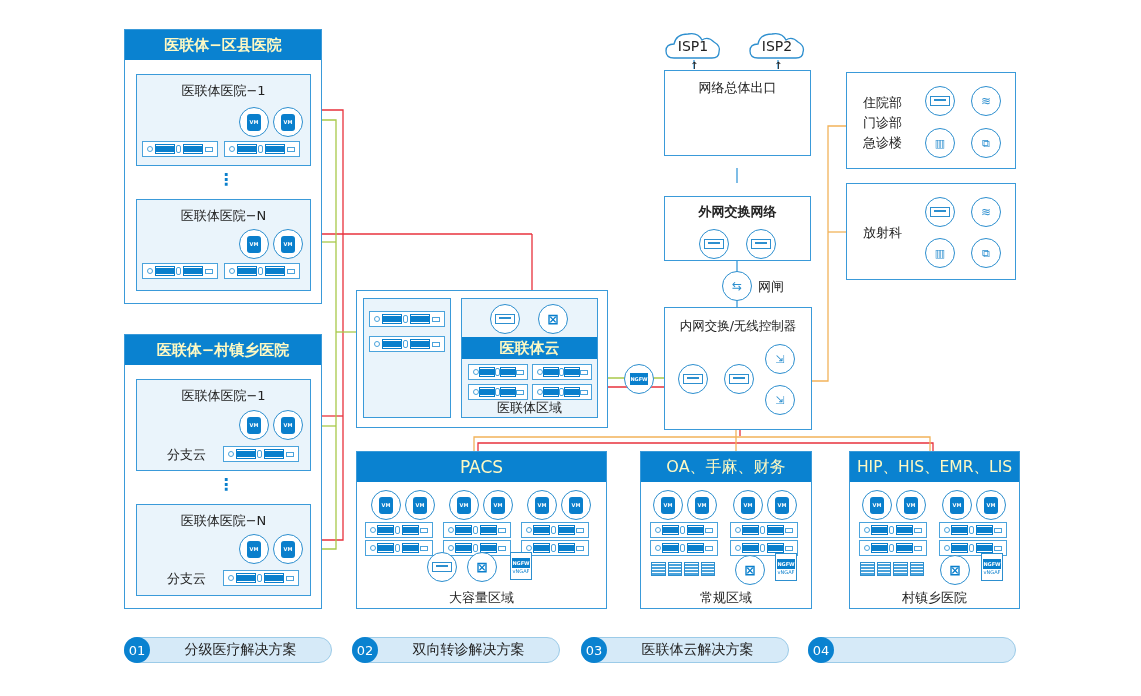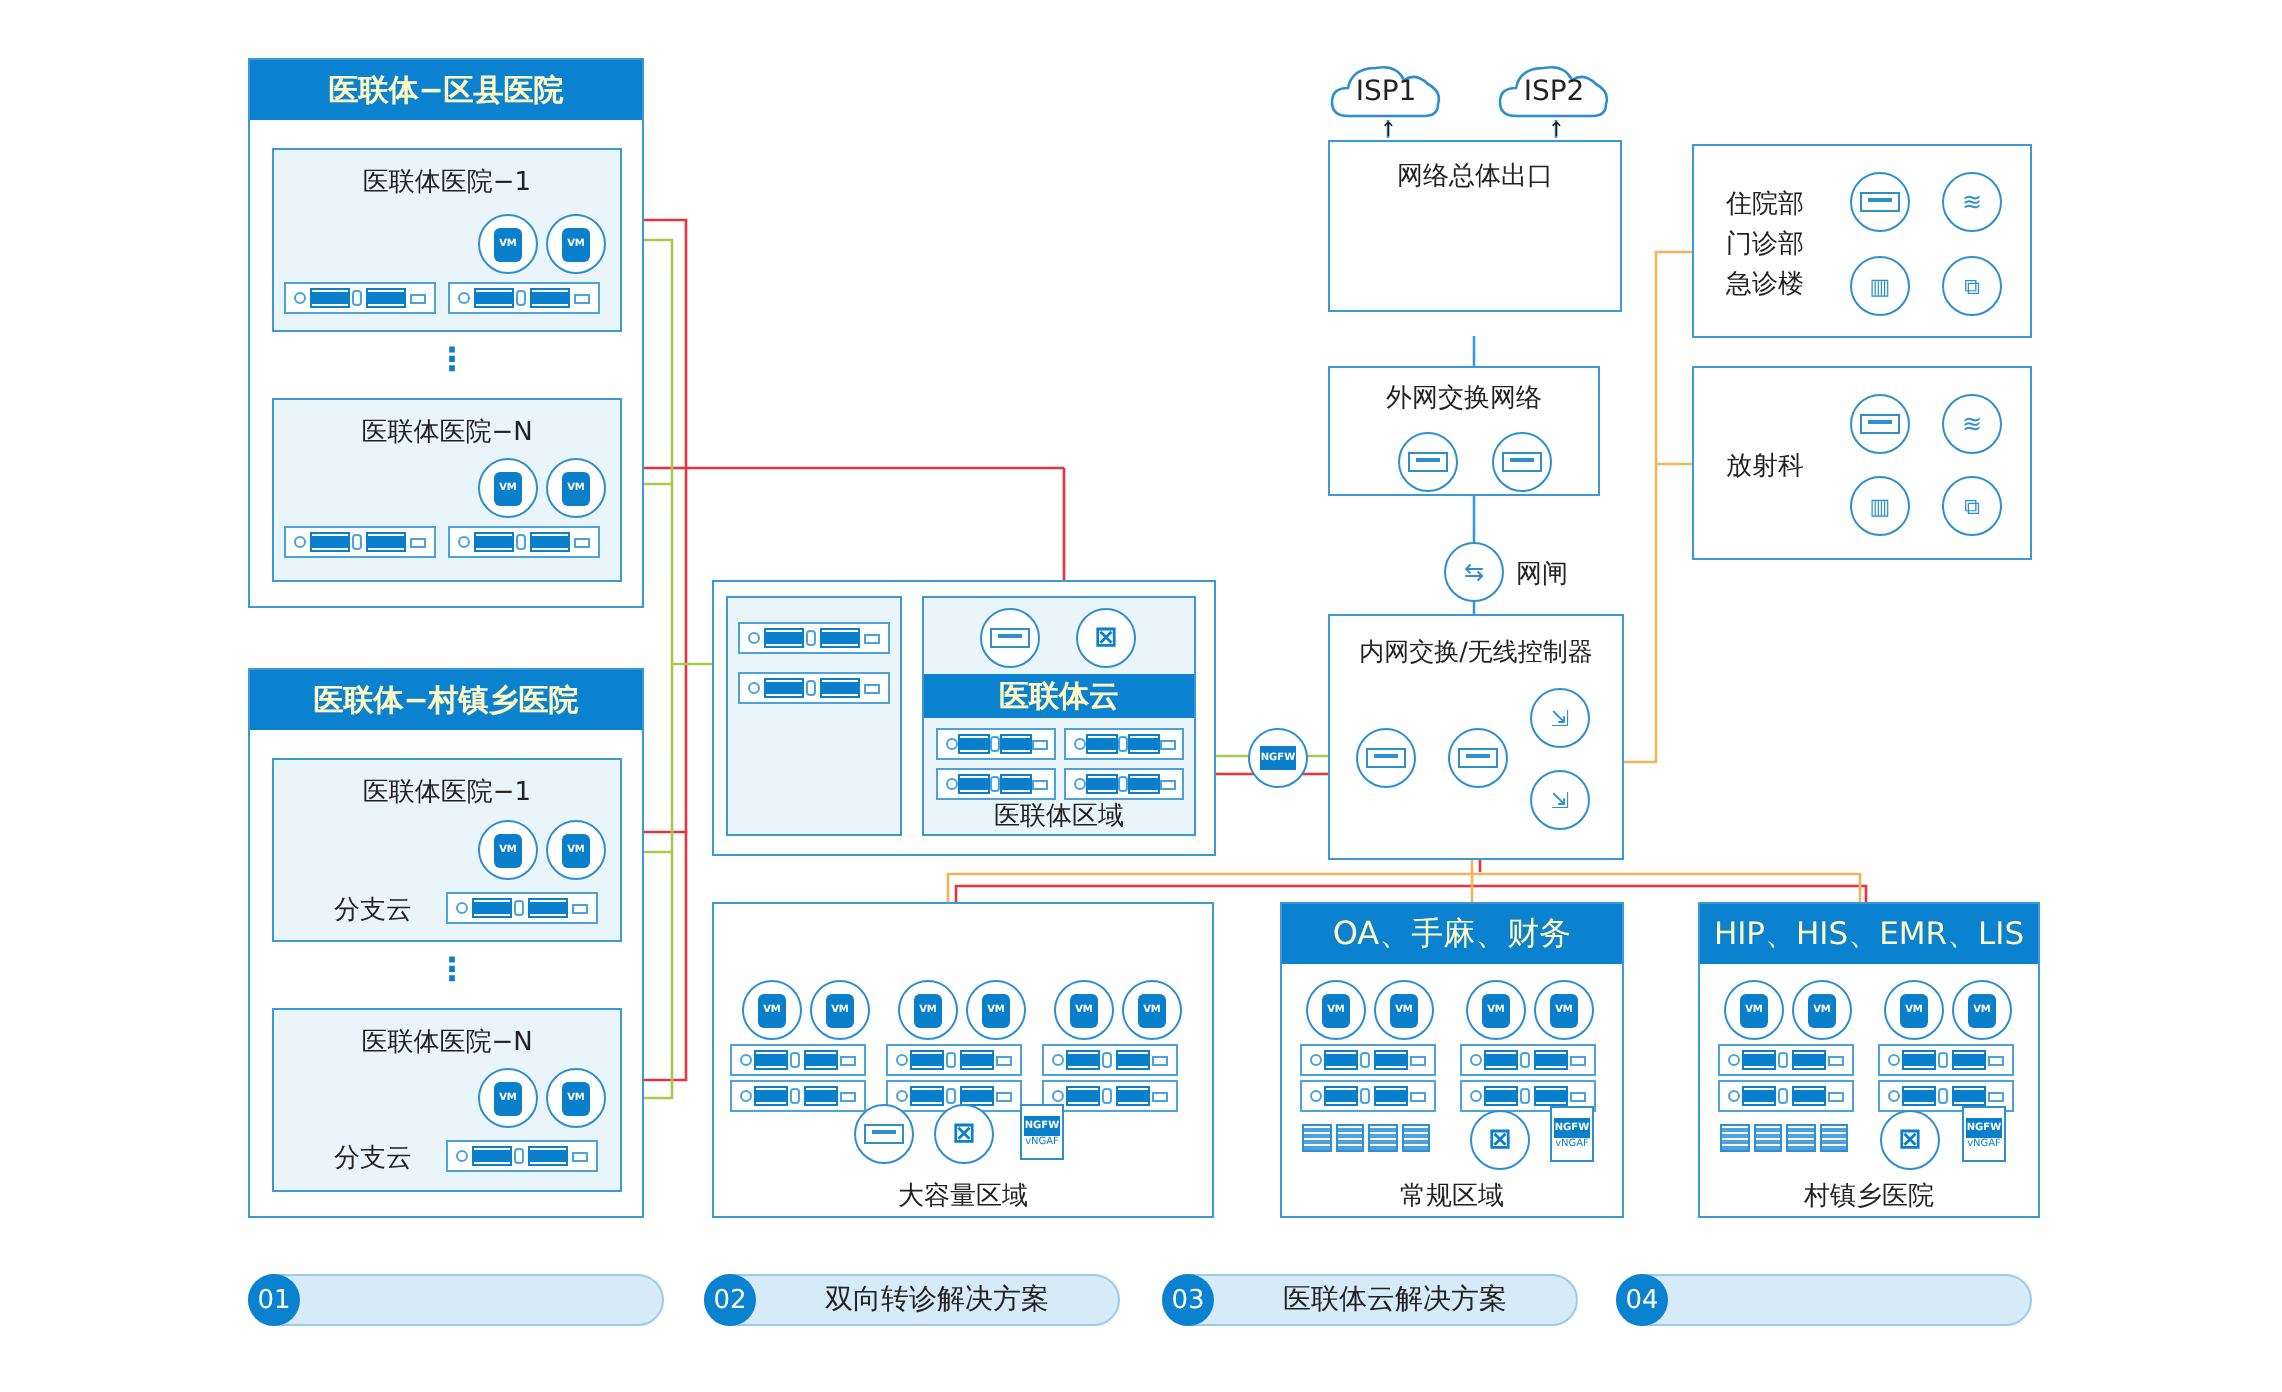--- a/index.html
+++ b/index.html
@@ -247,21 +247,21 @@
     </svg>
   <div class="abs t" style="left:0;top:10px;width:58px;font-size:14px;">ISP2</div>
 </div>
 <div class="abs" style="left:690px;top:60px;font-size:10px;color:#222;">↑</div>
 <div class="abs" style="left:774px;top:60px;font-size:10px;color:#222;">↑</div>
 
 <div class="abs panel" style="left:664px;top:70px;width:147px;height:86px;">
   <div class="t" style="margin-top:8px;">网络总体出口</div>
 </div>
 
-<div class="abs panel" style="left:664px;top:183px;width:136px;height:65px;">
+<div class="abs panel" style="left:664px;top:196px;width:147px;height:65px;font-weight:bold;">
   <div class="t" style="margin-top:6px;">外网交换网络</div>
   <div class="abs circ" style="left:34px;top:32px;">
       <div class="sw"></div>
     </div>
   <div class="abs circ" style="left:81px;top:32px;">
       <div class="sw"></div>
     </div>
 </div>
 
 <div class="abs circ" style="left:722px;top:271px;width:30px;height:30px;">
@@ -314,20 +314,21 @@
     </div>
   <div class="abs circ" style="left:78px;top:54px;">
       <span style="color:#2d8fcf;font-size:11px;">▥</span>
     </div>
   <div class="abs circ" style="left:124px;top:54px;">
       <span style="color:#2d8fcf;font-size:11px;">⧉</span>
     </div>
 </div>
 
 <div class="abs panel" style="left:356px;top:451px;width:251px;height:158px;">
+  <div class="hdr" style="height:30px;line-height:30px;font-size:17px;font-weight:normal;">PACS</div>
   <div class="abs" style="left:8px;top:38px;display:flex;gap:8px;">
     <div>
       <div style="display:flex;gap:4px;margin-left:6px;">
           <div class="circ">
             <div class="vmchip">VM</div>
           </div>
           <div class="circ">
             <div class="vmchip">VM</div>
           </div>
         </div>
@@ -539,20 +540,21 @@
     </div>
   <div class="abs ngfw" style="left:131px;top:101px;">
       <div class="nb">NGFW</div>
       <div class="nl">vNGAF</div>
     </div>
   <div class="abs t" style="left:0;top:137px;width:169px;">村镇乡医院</div>
 </div>
 
 <div class="abs pill" style="left:124px;top:637px;width:208px;">
   <div class="num">01</div>
+  <div class="lbl">分级医疗解决方案</div>
 </div>
 <div class="abs pill" style="left:352px;top:637px;width:208px;">
   <div class="num">02</div>
   <div class="lbl">双向转诊解决方案</div>
 </div>
 <div class="abs pill" style="left:581px;top:637px;width:208px;">
   <div class="num">03</div>
   <div class="lbl">医联体云解决方案</div>
 </div>
 <div class="abs pill" style="left:808px;top:637px;width:208px;">

